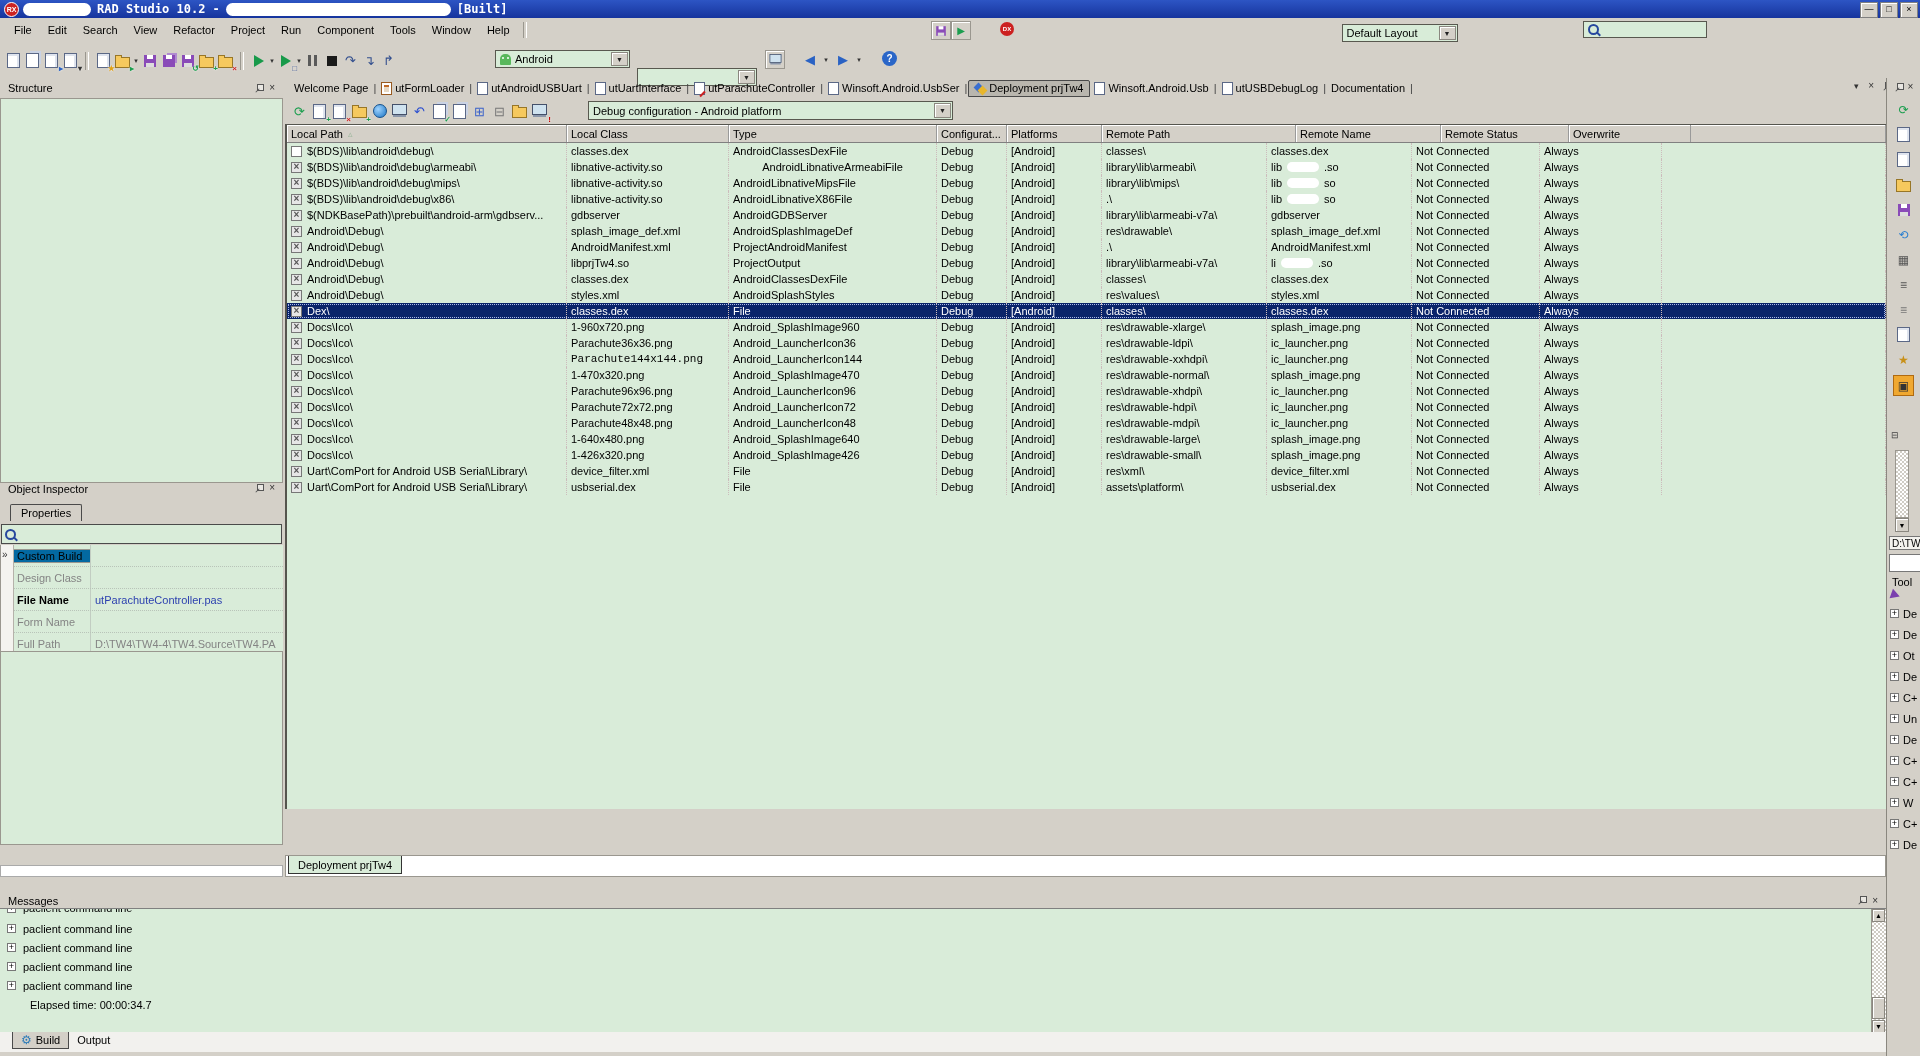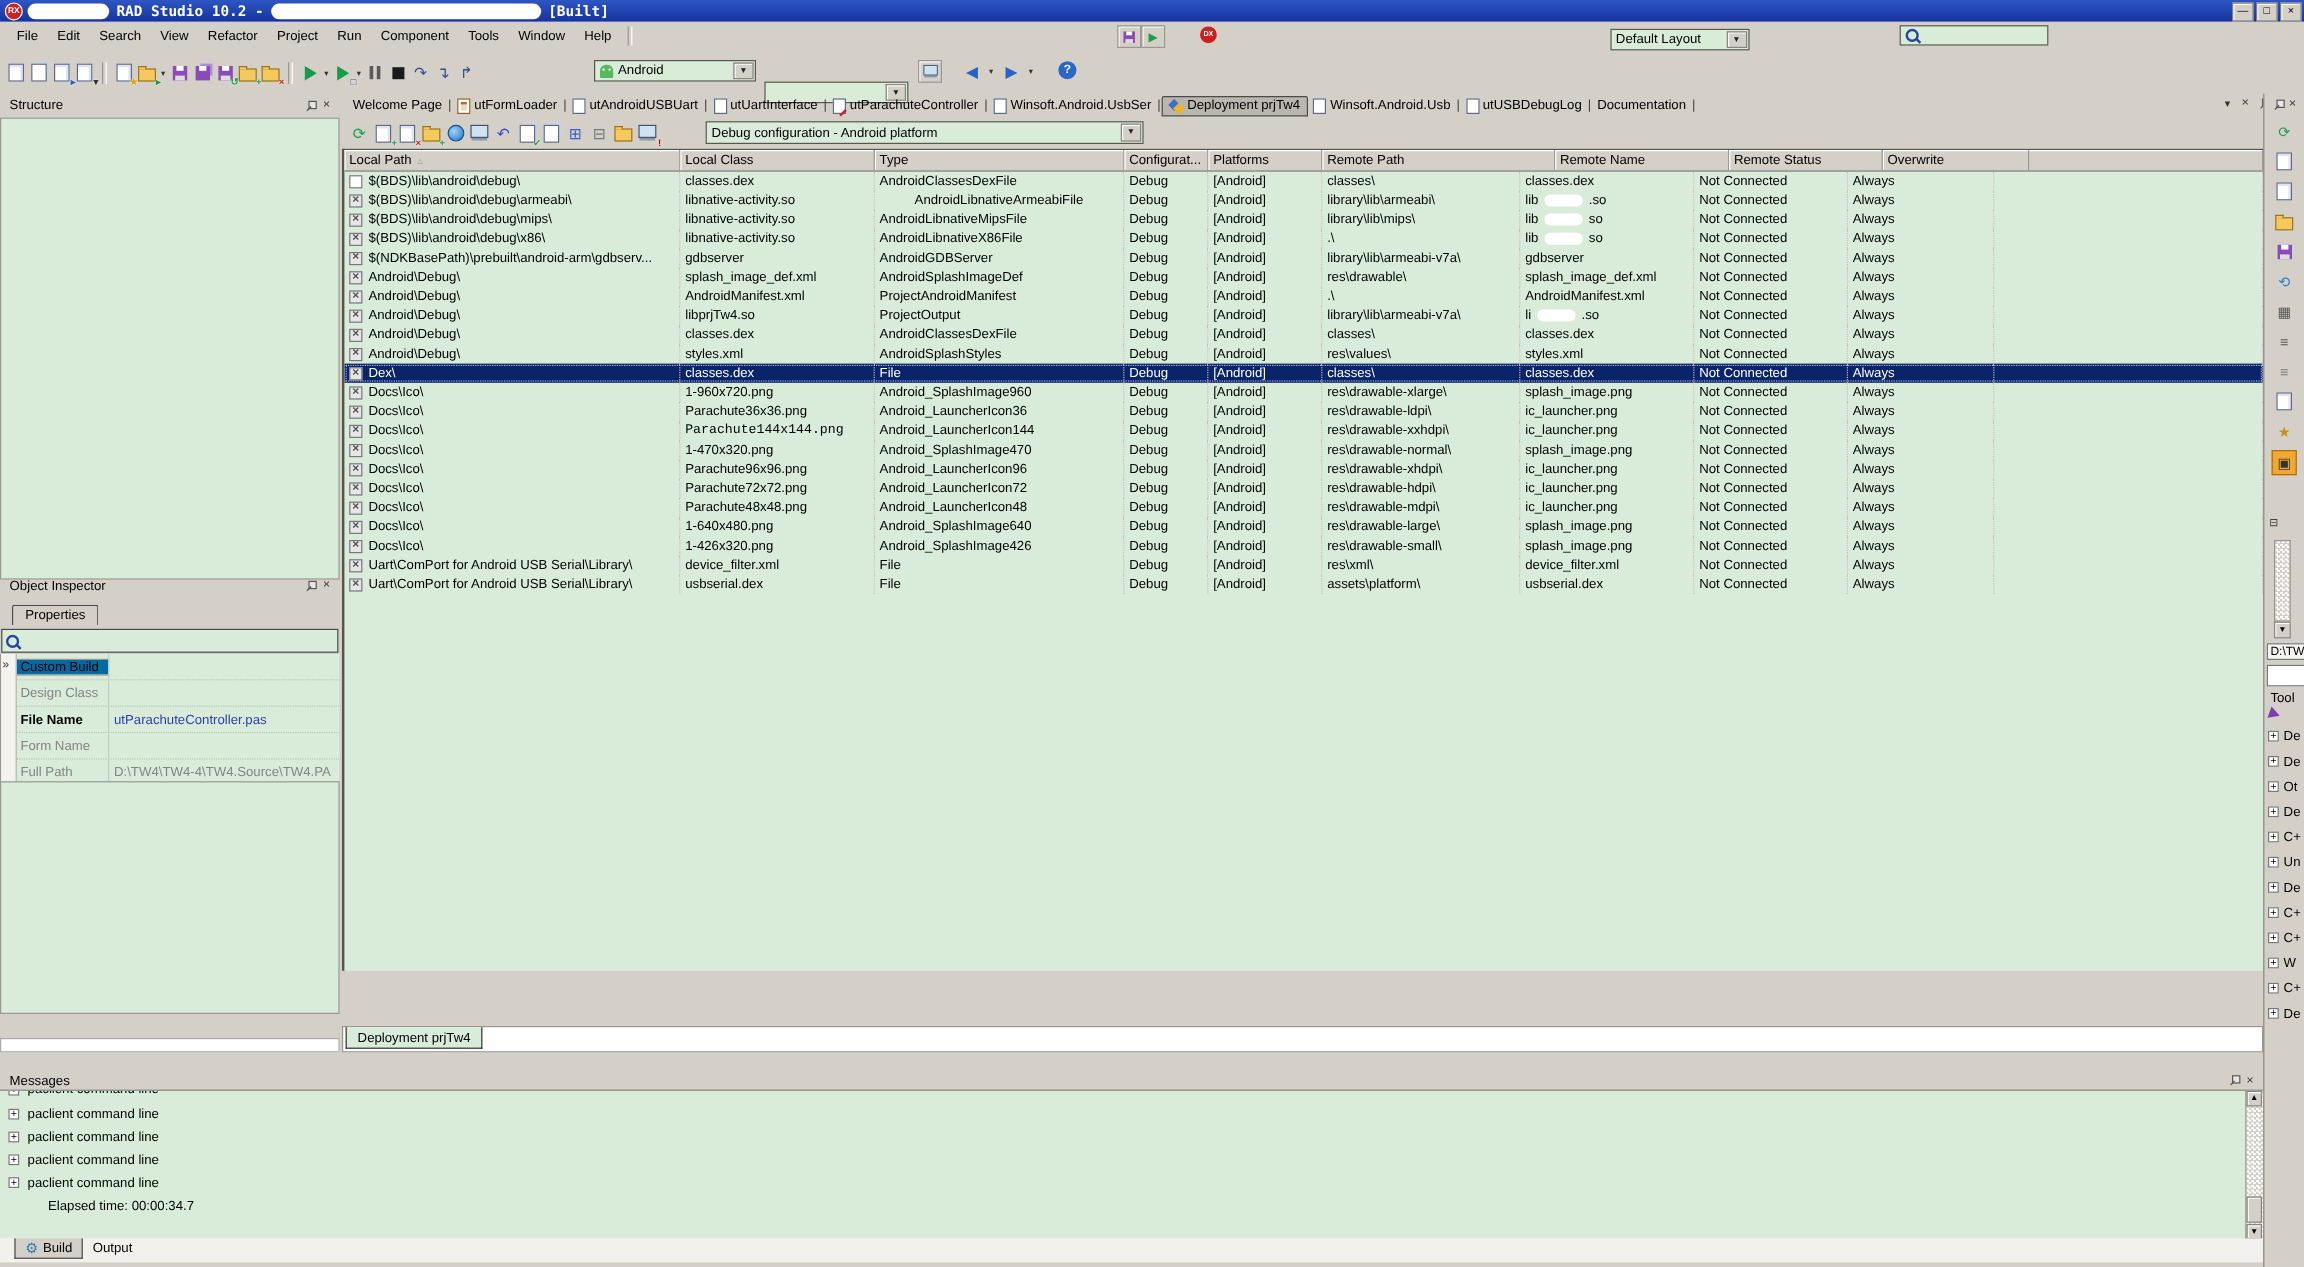--- a/index.html
+++ b/index.html
@@ -134,21 +134,21 @@
 
   
   .msg-head{position:absolute;left:0;top:893px;width:1886px;height:15px;display:flex;align-items:center}
   .msg-body{position:absolute;left:0;top:908px;width:1886px;height:124px;background:#d9ecd9;border-top:1px solid #808080;overflow:hidden}
   .mrow{height:19px;display:flex;align-items:center;padding-left:7px;gap:7px}
   .mrow.clip{height:10px;overflow:hidden}
   .mrow.clip .clipinner{transform:translateY(-6px)}
   .clipinner{display:flex;align-items:center;gap:7px}
   .pm{width:9px;height:9px;border:1px solid #777;background:#fff;font-size:9px;line-height:7px;text-align:center;flex:none;box-sizing:border-box}
   .msuccess{font-weight:bold;padding-left:28px;height:19px;display:flex;align-items:center}
-  .melapsed{padding-left:40px;height:19px;display:flex;align-items:center}
+  .melapsed{padding-left:30px;height:19px;display:flex;align-items:center}
   .msb{position:absolute;right:0;top:0;bottom:0;width:14px;background:#e4e2dc;border-left:1px solid #9a978f}
   .dither{background:repeating-conic-gradient(#ffffff 0% 25%, #cfccc4 0% 50%) 0 0/4px 4px}
   .sbtn{position:absolute;left:0;width:13px;height:13px;background:#d4d0c8;border:1px solid #8a877f;box-shadow:inset 1px 1px 0 #fff;
         font-size:7px;display:flex;align-items:center;justify-content:center;box-sizing:border-box}
   .sthumb{position:absolute;left:0;width:13px;height:22px;background:#d4d0c8;border:1px solid #8a877f;box-shadow:inset 1px 1px 0 #fff;box-sizing:border-box}
 
   .msg-tabs{position:absolute;left:0;top:1032px;width:1920px;height:20px;background:#f2f1ee;display:flex;align-items:flex-start;padding-left:12px;box-sizing:border-box}
   .mtab{display:flex;align-items:center;gap:4px;padding:2px 8px}
   .mtab.active{background:#d4d0c8;border:1px solid #4a4a4a;border-top:none}
   .gear{color:#2e7cb8;font-size:12px;line-height:1}

